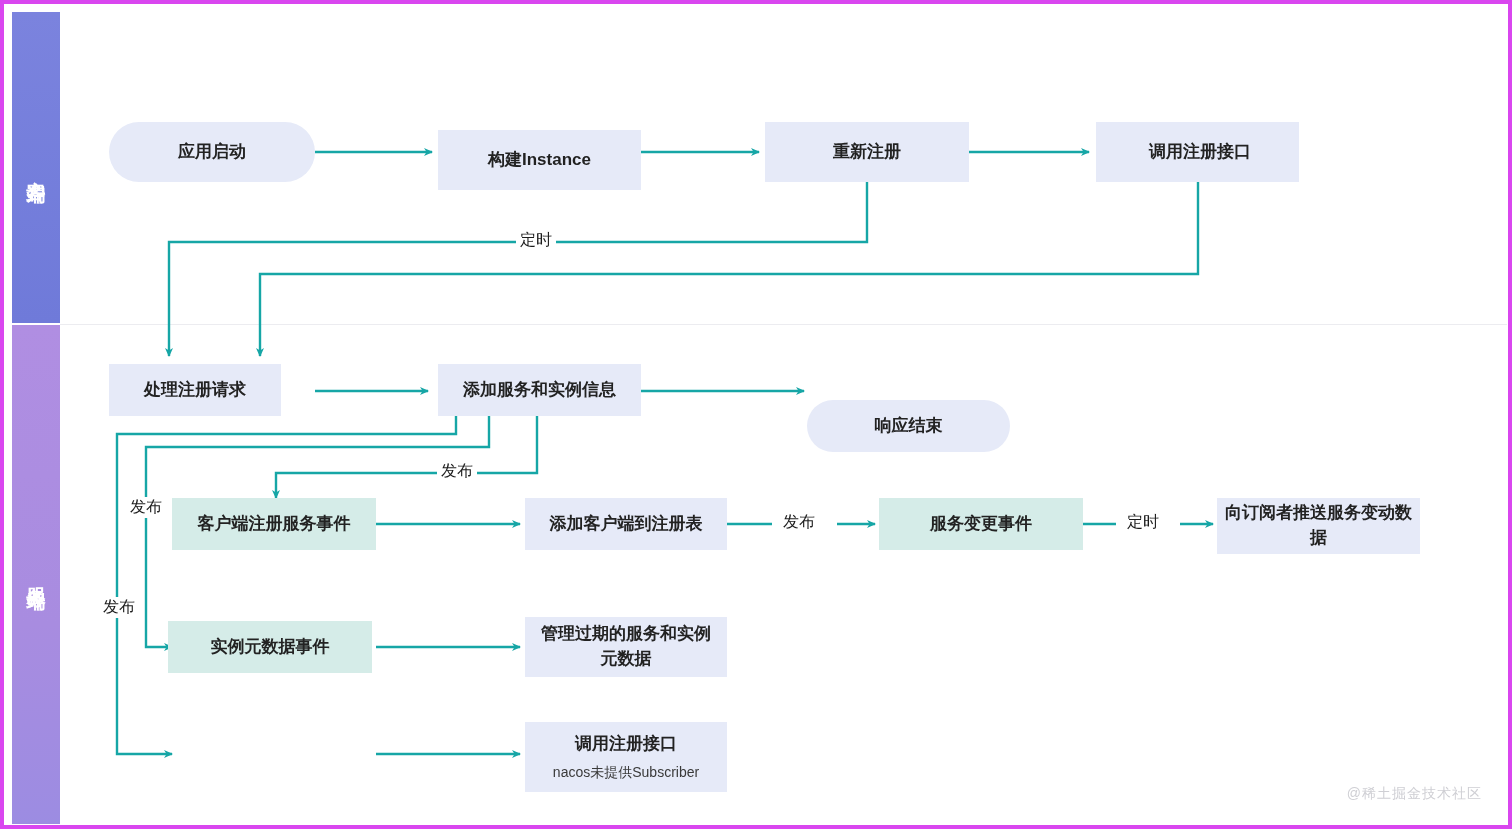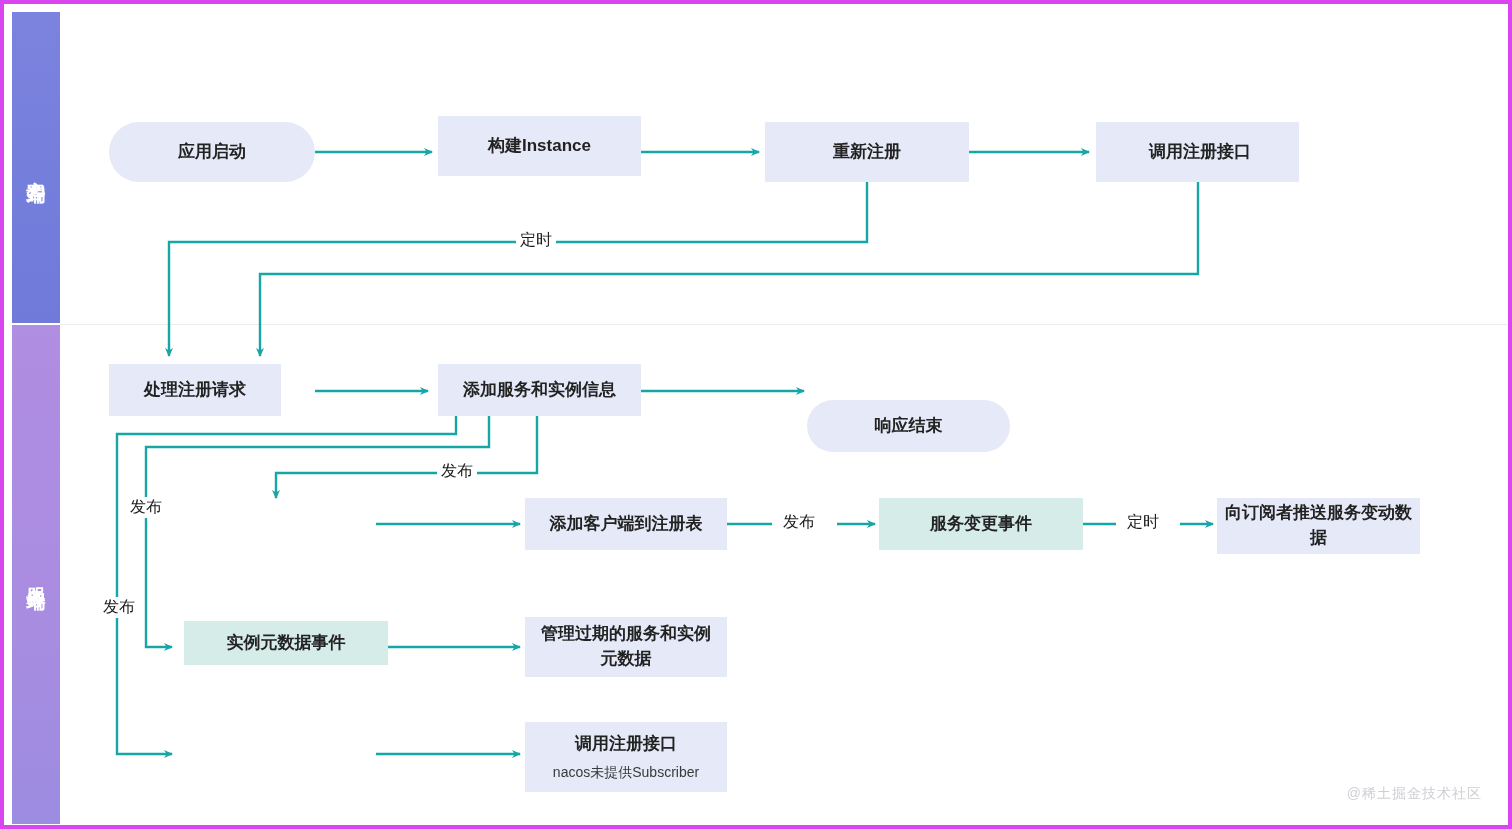--- a/index.html
+++ b/index.html
@@ -151,21 +151,21 @@
       <path d="M372,643 L516,643" marker-end="url(#ah)"></path>
 
       <path d="M372,750 L516,750" marker-end="url(#ah)"></path>
     </g>
   </svg>
 
   <div class="node pill" style="left:105px;top:118px;width:206px;height:60px;">
     <span>应用启动</span>
   </div>
 
-  <div class="node n-lav" style="left:434px;top:112px;width:203px;height:60px;">
+  <div class="node n-lav" style="left:434px;top:126px;width:203px;height:60px;">
     <span>构建Instance</span>
   </div>
 
   <div class="node n-lav" style="left:761px;top:118px;width:204px;height:60px;">
     <span>重新注册</span>
   </div>
 
   <div class="node n-lav" style="left:1092px;top:118px;width:203px;height:60px;padding-left:13px;">
     <span>调用注册接口</span>
   </div>
@@ -175,34 +175,37 @@
   </div>
 
   <div class="node n-lav" style="left:434px;top:360px;width:203px;height:52px;">
     <span>添加服务和实例信息</span>
   </div>
 
   <div class="node pill" style="left:803px;top:360px;width:203px;height:52px;margin-top:36px;">
     <span>响应结束</span>
   </div>
 
+  <div class="node n-teal" style="left:168px;top:494px;width:204px;height:52px;">
+    <span>客户端注册服务事件</span>
+  </div>
 
   <div class="node n-lav" style="left:521px;top:494px;width:202px;height:52px;">
     <span>添加客户端到注册表</span>
   </div>
 
   <div class="node n-teal" style="left:875px;top:494px;width:204px;height:52px;">
     <span>服务变更事件</span>
   </div>
 
   <div class="node n-lav" style="left:1213px;top:494px;width:203px;height:56px;">
     <span>向订阅者推送服务变动数据</span>
   </div>
 
-  <div class="node n-teal" style="left:180px;top:617px;width:204px;height:44px;text-align:right;">
+  <div class="node n-teal" style="left:164px;top:617px;width:204px;height:52px;text-align:right;">
     <span>实例元数据事件</span>
   </div>
 
   <div class="node n-lav" style="left:521px;top:613px;width:202px;height:60px;">
     <span>管理过期的服务和实例元数据</span>
   </div>
 
 
   <div class="node n-lav n-sub" style="left:521px;top:718px;width:202px;height:70px;">
     <span>调用注册接口</span>

